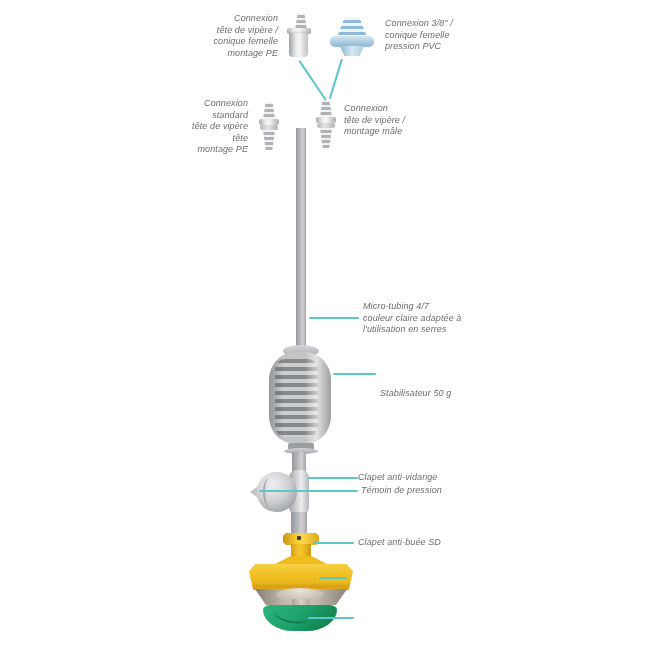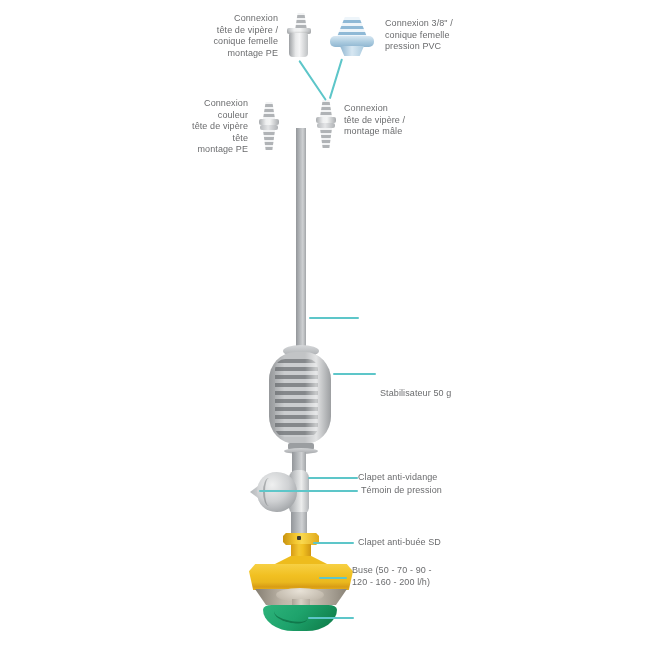--- a/index.html
+++ b/index.html
@@ -1,20 +1,20 @@
 <!DOCTYPE html>
 <html style="--text: #6b6c6e; --leader: #5dc6c9; --grey: #c2c4c6; --pvc: #abcbdf; --yellow: #f1c021; --yellow-dark: #d89c15; --green: #1ea36c; --taupe: #a39c90;"><head>
 <meta charset="utf-8">
 <style>
   * { margin:0; padding:0; box-sizing:border-box; }
   html,body { background:#fff; }
   body { font-family:"Liberation Sans", sans-serif; }
   .canvas { position:relative; width:650px; height:650px; background:#fff; overflow:hidden; }
 
-  .label { position:absolute; font-size:9px; line-height:11.6px; color:var(--text,#6b6c6e); letter-spacing:.1px; }
+  .label { position:absolute; font-size:9px; line-height:11.6px; color:var(--text,#6b6c6e); letter-spacing:.1px;font-style:italic; }
   .label.r { text-align:right; }
 
   .leader { position:absolute; height:2px; background:var(--leader,#5dc6c9); border-radius:1px; }
   .leader.diag { transform-origin:0 0; }
 
   .part, .sub { position:absolute; }
 
   
   .tube { background:linear-gradient(90deg,#93969a,#b6b9bc 40%,#cfd1d3 68%,#a2a5a8); }
 
@@ -179,48 +179,49 @@
   </div>
 
   <div class="label" style="left:385px;top:18px;">
     <div>Connexion 3/8" /</div>
     <div>conique femelle</div>
     <div>pression PVC</div>
   </div>
 
   <div class="label r" style="left:153px;top:98px;width:95px;">
     <div>Connexion</div>
-    <div>couleur</div>
+    <div>standard</div>
     <div>tête de vipère</div>
     <div>tête</div>
     <div>montage PE</div>
   </div>
 
   <div class="label" style="left:344px;top:103px;">
     <div>Connexion</div>
     <div>tête de vipère /</div>
     <div>montage mâle</div>
   </div>
 
+  <div class="label" style="left:363px;top:301px;">
+    <div>Micro-tubing 4/7</div>
+    <div>couleur claire adaptée à</div>
+    <div>l'utilisation en serres</div>
+  </div>
 
   <div class="label" style="left:380px;top:388px;">
     <div>Stabilisateur 50 g</div>
   </div>
 
   <div class="label" style="left:358px;top:472px;">
     <div>Clapet anti-vidange</div>
   </div>
 
   <div class="label" style="left:361px;top:485px;">
     <div>Témoin de pression</div>
   </div>
 
   <div class="label" style="left:358px;top:537px;">
     <div>Clapet anti-buée SD</div>
   </div>
 
-  <div class="label" style="left:352px;top:565px;">
-    <div>Buse (50 - 70 - 90 -</div>
-    <div>120 - 160 - 200 l/h)</div>
-  </div>
 
 
 </div>
 
 </body></html>

